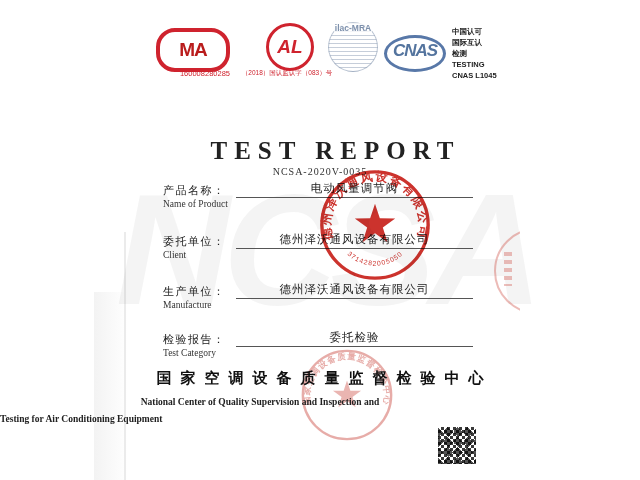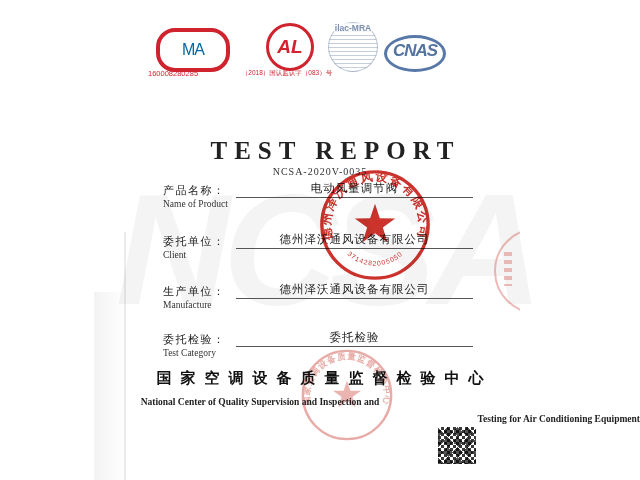--- a/index.html
+++ b/index.html
@@ -13,22 +13,22 @@
       background:linear-gradient(to right,#f0f0f0,#ffffff);opacity:.8;}
 
   
   .watermark{left:116px;top:170px;width:430px;font-size:158px;line-height:1;
       font-weight:800;font-style:italic;letter-spacing:-7px;
       color:rgba(110,110,110,0.08);z-index:0;user-select:none;}
 
   
   .cma-badge{left:156px;top:28px;width:66px;height:36px;border:4px solid #cf232e;
       border-radius:19px;display:flex;align-items:center;justify-content:center;}
-  .cma-letters{font-size:16px;font-weight:400;color:#0369a1;letter-spacing:-1px;}
-  .cma-number{left:148px;top:69px;width:82px;text-align:left;font-size:7.5px;color:#cf232e;}
+  .cma-letters{font-size:19px;font-weight:700;color:#b91c1c;letter-spacing:-1px;}
+  .cma-number{left:148px;top:69px;width:82px;text-align:right;font-size:7.5px;color:#cf232e;}
 
   .al-badge{left:266px;top:23px;width:42px;height:42px;border:3px solid #cf232e;
       border-radius:50%;display:flex;align-items:center;justify-content:center;}
   .al-letters{font-size:19px;font-weight:800;font-style:italic;color:#cf232e;}
   .al-caption{left:228px;top:69px;width:118px;text-align:center;font-size:6.5px;color:#cf232e;white-space:nowrap;}
 
   .ilac-badge{left:328px;top:22px;width:48px;height:48px;border-radius:50%;
       border:1px solid rgba(140,156,180,.6);
       background-image:repeating-linear-gradient(180deg, rgba(140,156,180,.5) 0 1px, transparent 1px 4px);
       display:flex;align-items:flex-start;justify-content:center;}
@@ -69,21 +69,21 @@
   .edge-stamp-circle{position:absolute;left:2px;top:2px;width:82px;height:82px;border-radius:50%;
       border:2px solid rgba(205,75,65,.38);}
   .edge-stamp-marks{position:absolute;left:12px;top:26px;width:8px;height:34px;
       background:repeating-linear-gradient(180deg, rgba(205,75,65,.35) 0 4px, transparent 4px 8px);}
 
   
   .footer-cn{left:0;top:369px;width:640px;text-align:center;font-size:15px;font-weight:800;
       letter-spacing:9px;padding-left:9px;box-sizing:border-box;color:#111;z-index:3;}
   .footer-en1{left:0;top:397px;width:520px;text-align:center;font-family:"Liberation Serif",serif;
       font-size:9.5px;font-weight:700;color:#222;z-index:3;}
-  .footer-en2{left:0;top:414px;width:640px;text-align:right;font-family:"Liberation Serif",serif;
+  .footer-en2{left:0;top:414px;width:640px;text-align:left;font-family:"Liberation Serif",serif;
       font-size:9.5px;font-weight:700;color:#222;z-index:3;}
 
   
   .qr-code{left:438px;top:427px;width:38px;height:37px;z-index:3;
       background-color:#fff;
       background-image:
         repeating-conic-gradient(#3a3a3a 0% 25%, #ffffff 0% 50%),
         repeating-conic-gradient(from 45deg, rgba(40,40,40,.8) 0% 25%, transparent 0% 50%);
       background-size:6px 6px, 10px 10px;
       background-blend-mode:multiply;}
@@ -110,41 +110,48 @@
 
   <div class="abs ilac-badge">
     <span class="ilac-label">ilac-MRA</span>
   </div>
 
   <div class="abs cnas-badge">
     <span class="cnas-ellipse"></span>
     <span class="cnas-label">CNAS</span>
   </div>
 
+  <div class="abs accred">
+    <div>中国认可</div>
+    <div>国际互认</div>
+    <div>检测</div>
+    <div>TESTING</div>
+    <div>CNAS L1045</div>
+  </div>
 
   <div class="abs title-en">TEST REPORT</div>
   <div class="abs report-no">NCSA-2020V-0035</div>
 
   <div class="abs field-row r1">
     <span class="field-label-cn">产品名称：</span>
     <span class="field-label-en">Name of Product</span>
     <span class="field-line">电动风量调节阀</span>
   </div>
   <div class="abs field-row r2">
     <span class="field-label-cn">委托单位：</span>
     <span class="field-label-en">Client</span>
     <span class="field-line">德州泽沃通风设备有限公司</span>
   </div>
   <div class="abs field-row r3">
     <span class="field-label-cn">生产单位：</span>
     <span class="field-label-en">Manufacture</span>
     <span class="field-line">德州泽沃通风设备有限公司</span>
   </div>
   <div class="abs field-row r4">
-    <span class="field-label-cn">委托检验：</span>
+    <span class="field-label-cn">检验报告：</span>
     <span class="field-label-en">Test Category</span>
     <span class="field-line">委托检验</span>
   </div>
 
   <svg class="abs company-seal" viewBox="0 0 120 120">
     <defs>
       <path id="sealTop" d="M 18.3 79.4 A 46 46 0 1 1 101.7 79.4" fill="none"></path>
       <path id="sealBottom" d="M 23.6 81 A 42 42 0 0 0 96.4 81" fill="none"></path>
     </defs>
     <circle cx="60" cy="60" r="55" fill="none" stroke="#c8211b" stroke-width="3.5"></circle>

